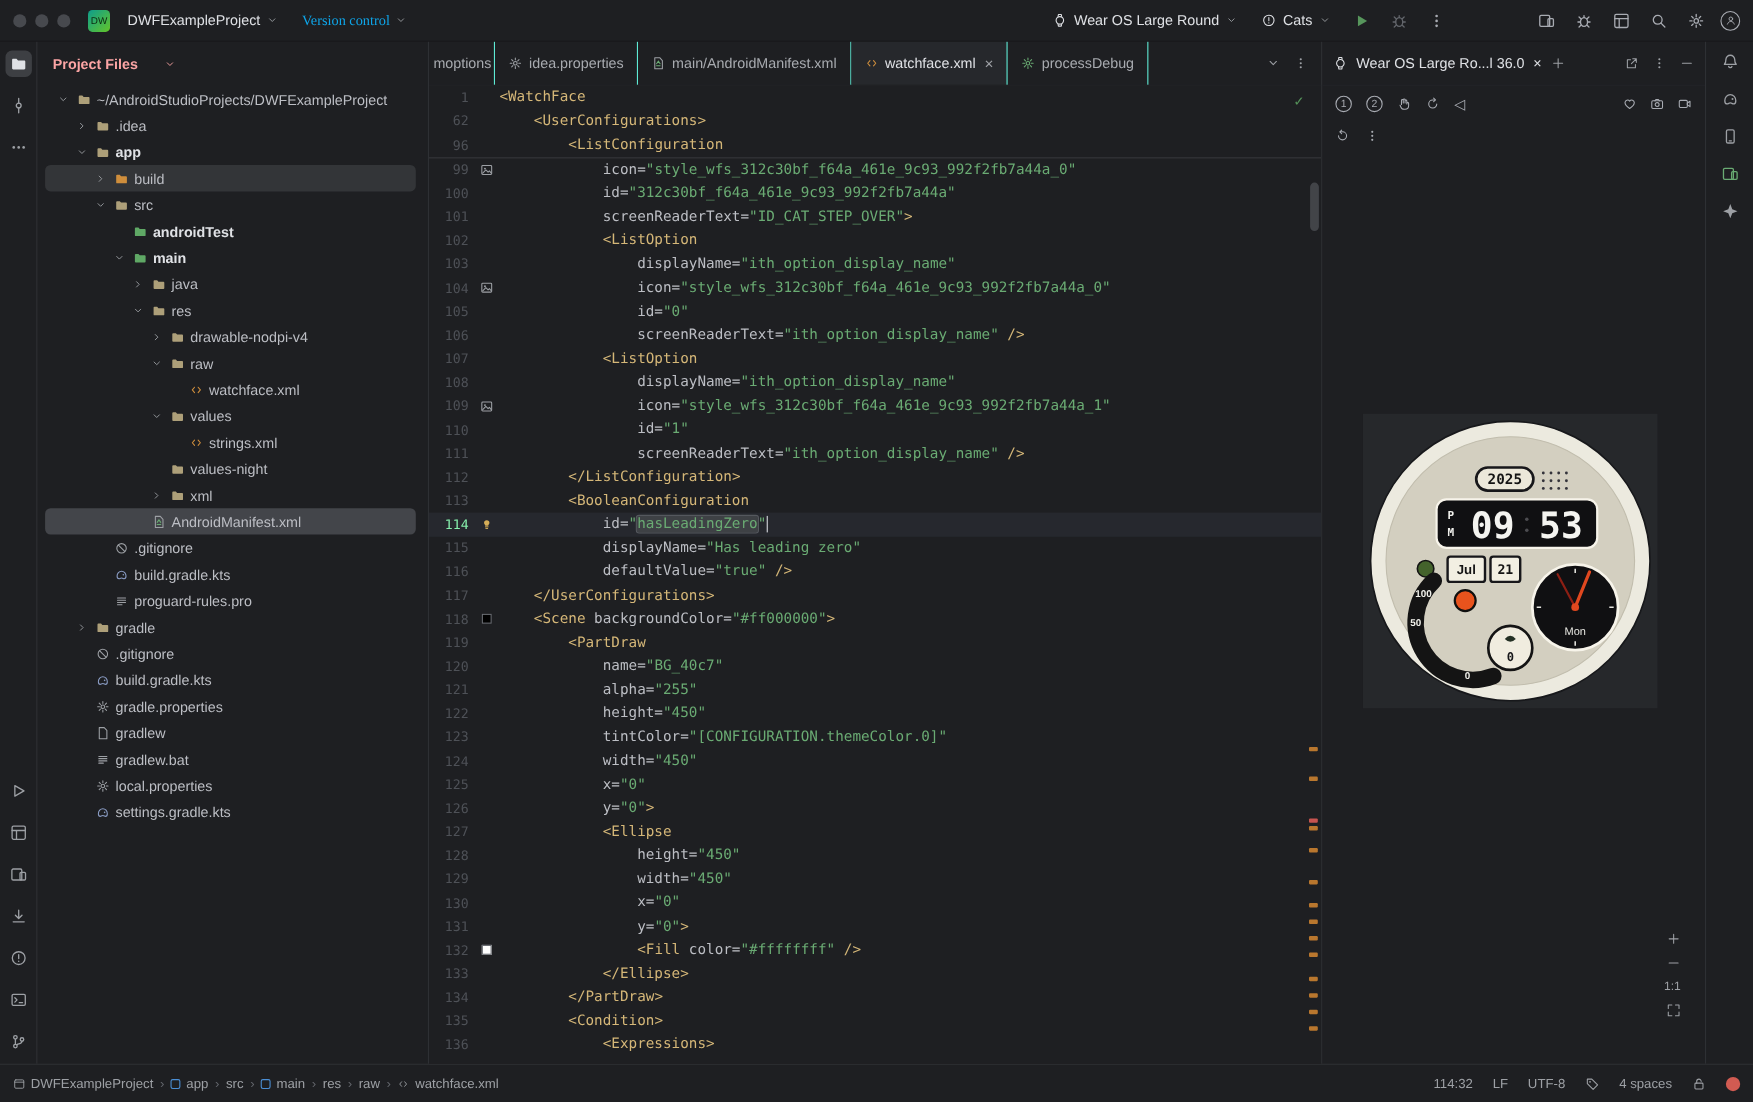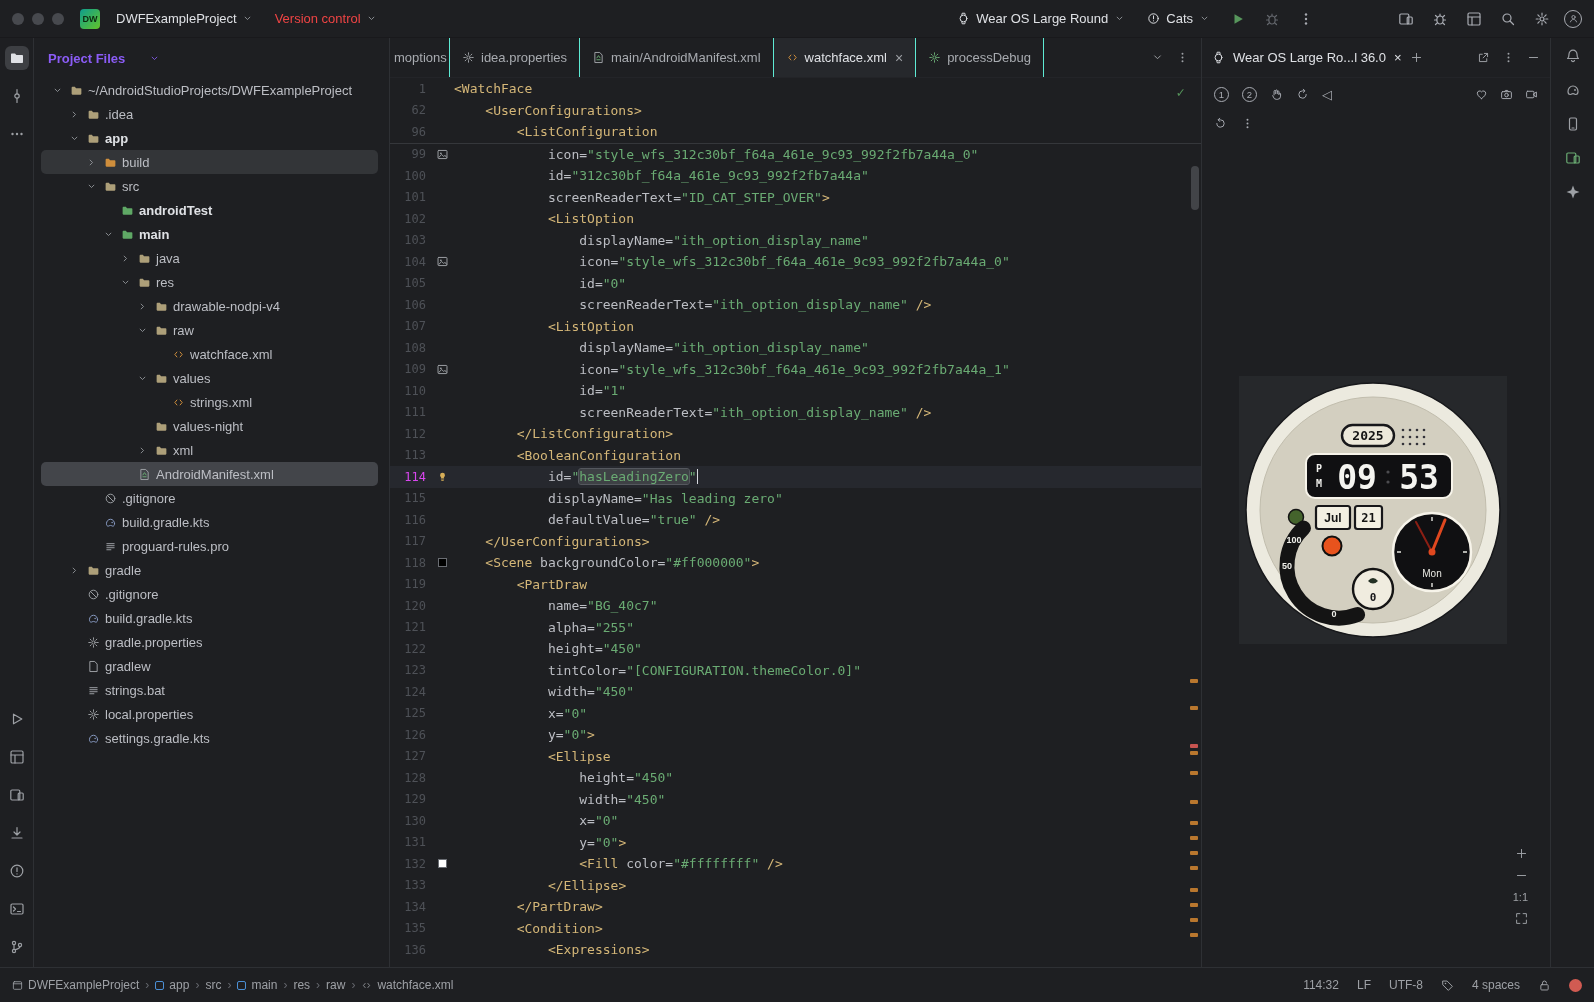--- a/index.html
+++ b/index.html
@@ -12,42 +12,42 @@
   .icon svg { width:16px; height:16px; display:block; }
   .icon.sm svg { width:13px; height:13px; }
   .icon.xs svg { width:11px; height:11px; }
   .st { fill:none; stroke:currentColor; stroke-width:1.2; stroke-linecap:round; stroke-linejoin:round; }
   .fl { fill:currentColor; }
 
   
   .titlebar { height:38px; display:flex; align-items:center; gap:10px; padding:0 12px; background:#1e1f22; border-bottom:1px solid #19191c; flex:none; }
   .traffic { display:flex; gap:8px; margin-right:6px; }
   .traffic span { width:12px; height:12px; border-radius:50%; background:#47494e; }
-  .logo { width:20px; height:20px; border-radius:4px; background:linear-gradient(135deg,#0e9d8d,#63c529); color:#0c2a10; font-size:9px; font-weight:bold; display:flex; align-items:center; justify-content:center; }
+  .logo { width:20px; height:20px; border-radius:4px; background:linear-gradient(135deg,#0e9d8d,#63c529); color:#0c2a10; font-size:9px; font-weight:normal; display:flex; align-items:center; justify-content:center; }
   .tb-item { display:flex; align-items:center; gap:5px; color:#dfe1e5; padding:3px 6px; border-radius:4px; white-space:nowrap; }
   .tb-item .chev { color:#9da0a5; }
   .chev svg { width:12px; height:12px; }
-  .tb-dim { color:#ef4444; }
+  .tb-dim { color:#0ea5e9;font-family:Liberation Serif, serif; }
   .grow { flex:1; }
   .tb-icon { color:#a8abb2; padding:4px; border-radius:4px; }
   .tb-icon.green { color:#57965c; }
   .tb-icon.dim { color:#63666c; }
   .dev-chip { display:flex; align-items:center; gap:6px; color:#dfe1e5; }
   .avatar-circle { width:18px; height:18px; border-radius:50%; border:1.3px solid #a8abb2; display:flex; align-items:center; justify-content:center; }
 
   
   .main { flex:1; display:flex; min-height:0; }
 
   .lrail { width:34px; flex:none; display:flex; flex-direction:column; align-items:center; padding:8px 0; gap:14px; border-right:1px solid #2e3034; color:#9da0a5; }
   .lrail .ric { padding:4px; border-radius:6px; }
   .lrail .ric.active { background:#3d3f43; color:#dfe1e5; }
   .rail-bottom { margin-top:auto; display:flex; flex-direction:column; gap:14px; align-items:center; }
 
   .project { width:356px; flex:none; display:flex; flex-direction:column; border-right:1px solid #2e3034; }
-  .proj-header { height:40px; flex:none; display:flex; align-items:center; gap:24px; padding:0 14px; color:#8b5cf6; font-weight:bold; }
+  .proj-header { height:40px; flex:none; display:flex; align-items:center; gap:24px; padding:0 14px; color:#fca5a5; font-weight:bold; }
   .tree { flex:1; overflow:hidden; padding-right:4px; }
   .row { height:24px; display:flex; align-items:center; gap:5px; margin:0 7px; border-radius:5px; white-space:nowrap; overflow:hidden; }
   .row .cw { width:16px; flex:none; display:flex; justify-content:center; color:#9da0a5; }
   .row.highlight { background:#333538; }
   .row.selected { background:#43454a; }
   .row .lbl { color:#bcbec4; }
   .row .lbl.bold { color:#dfe1e5; font-weight:bold; }
 
   .editor-col { flex:1; min-width:0; display:flex; flex-direction:column; border-right:1px solid #2e3034; }
   .tabs { height:40px; flex:none; display:flex; align-items:stretch; border-bottom:1px solid #232428; }
@@ -58,21 +58,21 @@
   .tabs-end { margin-left:auto; display:flex; align-items:center; gap:12px; padding:0 12px; color:#9da0a5; }
 
   .editor-body { flex:1; position:relative; overflow:hidden; font-family:"DejaVu Sans Mono",monospace; font-size:13px; background:#1e1f22; }
   .sticky { border-bottom:1px solid #35373b; position:relative; }
   .check-ok { position:absolute; right:16px; top:6px; color:#549159; font-size:14px; }
   .cl { display:flex; height:21.5px; align-items:center; white-space:pre; }
   .cl .ln { width:40px; flex:none; text-align:right; color:#4e5157; font-size:12px; padding-right:4px; }
   .cl .gut { width:24px; flex:none; display:flex; justify-content:center; align-items:center; color:#9da0a5; }
   .cl .code { color:#bcbec4; }
   .cl.cur { background:#26282e; }
-  .cl.cur .ln { color:#d946ef; }
+  .cl.cur .ln { color:#86efac; }
   .t { color:#d5b778; }
   .s { color:#6aab73; }
   .ident-hl { background:#3e4145; border-radius:2px; outline:1px solid #55585e; }
   .caret { display:inline-block; width:1.5px; height:15px; background:#d6d9de; vertical-align:text-bottom; }
   .swatch { width:9px; height:9px; border:1px solid #6a6d73; }
   .stripe { position:absolute; right:0; top:0; width:14px; height:100%; }
   .mark { position:absolute; right:3px; width:8px; height:4px; border-radius:1px; }
   .sb-thumb { position:absolute; right:2px; width:8px; border-radius:4px; background:rgba(110,114,120,.45); }
 
   
@@ -574,21 +574,21 @@
             </span>
             <span class="lbl">gradlew</span>
           </div>
           <div class="row" style="padding-left: 25px;">
             <span class="cw icon xs"></span>
             <span class="icon sm" style="color: rgb(157, 160, 165);">
               <svg viewBox="0 0 16 16">
                 <path d="M3.5 4.5h9M3.5 7h9M3.5 9.5h9M3.5 12h5" class="st"></path>
               </svg>
             </span>
-            <span class="lbl">strings.bat</span>
+            <span class="lbl">gradlew.bat</span>
           </div>
           <div class="row" style="padding-left: 25px;">
             <span class="cw icon xs"></span>
             <span class="icon sm" style="color: rgb(157, 160, 165);">
               <svg viewBox="0 0 16 16">
                 <circle cx="8" cy="8" r="2" class="st"></circle>
                 <path d="M8 2.2v2M8 11.8v2M2.2 8h2M11.8 8h2M3.9 3.9l1.4 1.4M10.7 10.7l1.4 1.4M12.1 3.9l-1.4 1.4M5.3 10.7l-1.4 1.4" class="st"></path>
               </svg>
             </span>
             <span class="lbl">local.properties</span>

